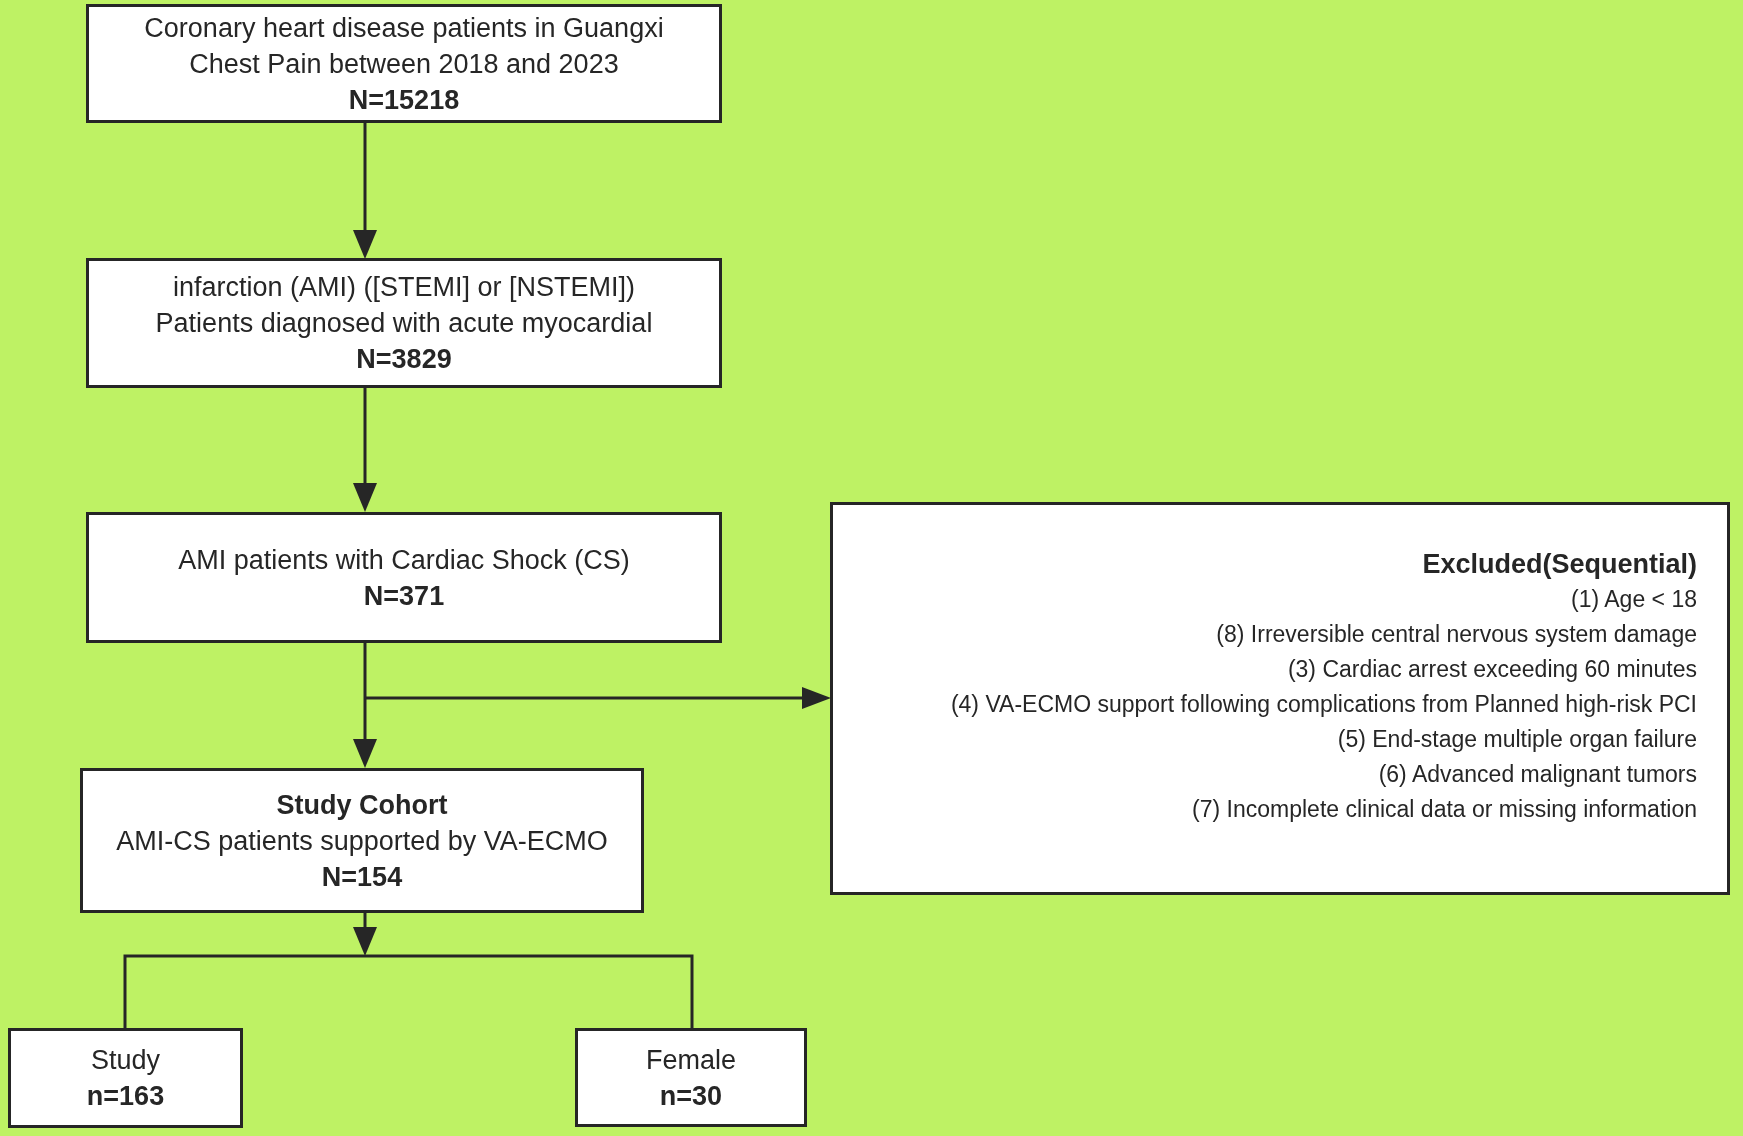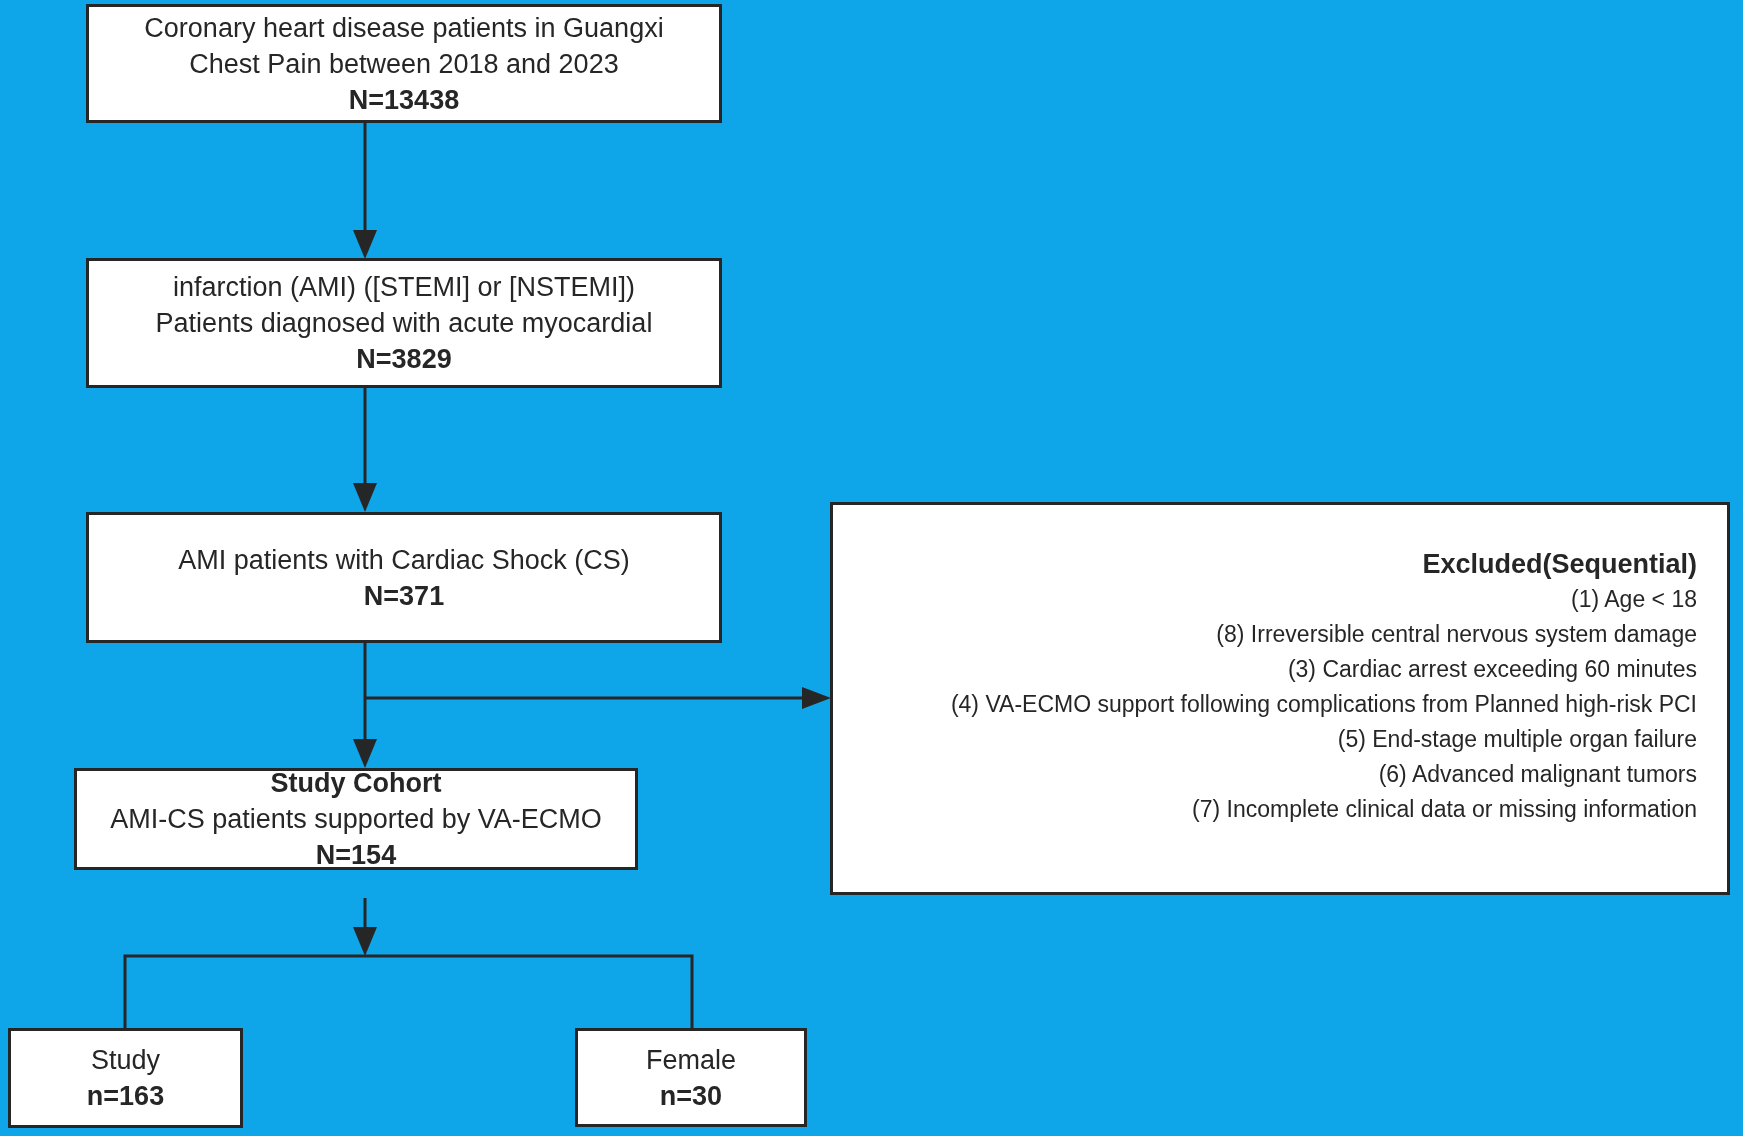--- a/index.html
+++ b/index.html
@@ -1,20 +1,20 @@
 <!DOCTYPE html>
 <html style="--ink: #262626;"><head>
 <meta charset="utf-8">
 <style>
   * { margin:0; padding:0; box-sizing:border-box; }
   html,body { background:#ffffff; }
   body { font-family:"Liberation Sans", sans-serif; }
   .canvas {
     position:relative; width:1743px; height:1136px;
-    background:#0ea5e9; overflow:hidden;
+    background:#bef264; overflow:hidden;
     color:var(--ink, #262626);
     padding-left:40px;
   }
   .connectors { position:absolute; left:0; top:0; width:1743px; height:1136px; }
   .fbox {
     position:absolute; background:#ffffff;
     border:3px solid var(--ink, #262626);
     display:flex; flex-direction:column; align-items:center; justify-content:center;
     text-align:center; font-size:27px; line-height:36px;
   }
@@ -50,21 +50,21 @@
       <line x1="365" y1="898" x2="365" y2="929"></line>
       <polygon points="353,927 377,927 365,956" stroke="none"></polygon>
 
       <polyline points="125,1028 125,956 692,956 692,1028" fill="none"></polyline>
     </g>
   </svg>
 
   <div class="fbox" style="left:86px; top:4px; width:636px; height:119px;">
     <div>Coronary heart disease patients in Guangxi</div>
     <div>Chest Pain between 2018 and 2023</div>
-    <div class="bold">N=13438</div>
+    <div class="bold">N=15218</div>
   </div>
 
   <div class="fbox" style="left:86px; top:258px; width:636px; height:130px;">
     <div>infarction (AMI) ([STEMI] or [NSTEMI])</div>
     <div>Patients diagnosed with acute myocardial</div>
     <div class="bold">N=3829</div>
   </div>
 
   <div class="fbox" style="left:86px; top:512px; width:636px; height:131px;">
     <div>AMI patients with Cardiac Shock (CS)</div>
@@ -75,21 +75,21 @@
     <div class="bold">Excluded(Sequential)</div>
     <div class="item">(1) Age &lt; 18</div>
     <div class="item">(8) Irreversible central nervous system damage</div>
     <div class="item">(3) Cardiac arrest exceeding 60 minutes</div>
     <div class="item">(4) VA-ECMO support following complications from Planned high-risk PCI</div>
     <div class="item">(5) End-stage multiple organ failure</div>
     <div class="item">(6) Advanced malignant tumors</div>
     <div class="item">(7) Incomplete clinical data or missing information</div>
   </div>
 
-  <div class="fbox" style="left:74px; top:768px; width:564px; height:102px;">
+  <div class="fbox" style="left:80px; top:768px; width:564px; height:145px;">
     <div class="bold">Study Cohort</div>
     <div>AMI-CS patients supported by VA-ECMO</div>
     <div class="bold">N=154</div>
   </div>
 
   <div class="fbox" style="left:8px; top:1028px; width:235px; height:100px;">
     <div>Study</div>
     <div class="bold">n=163</div>
   </div>
 

